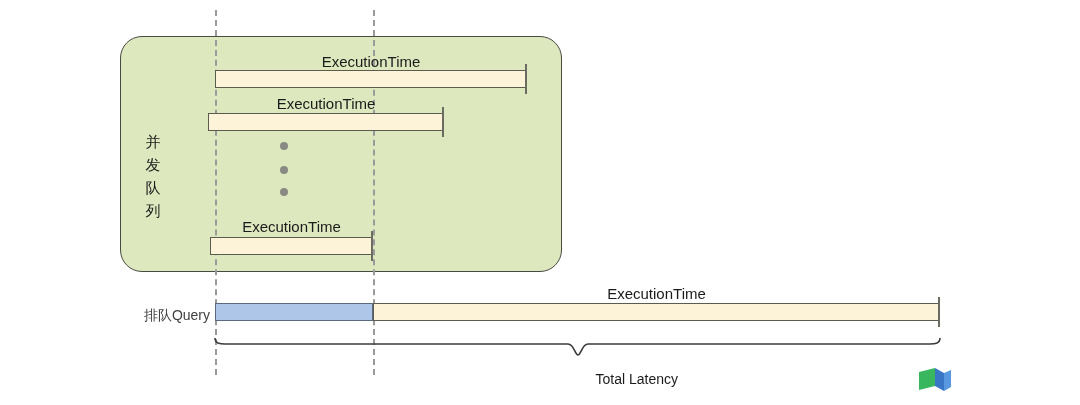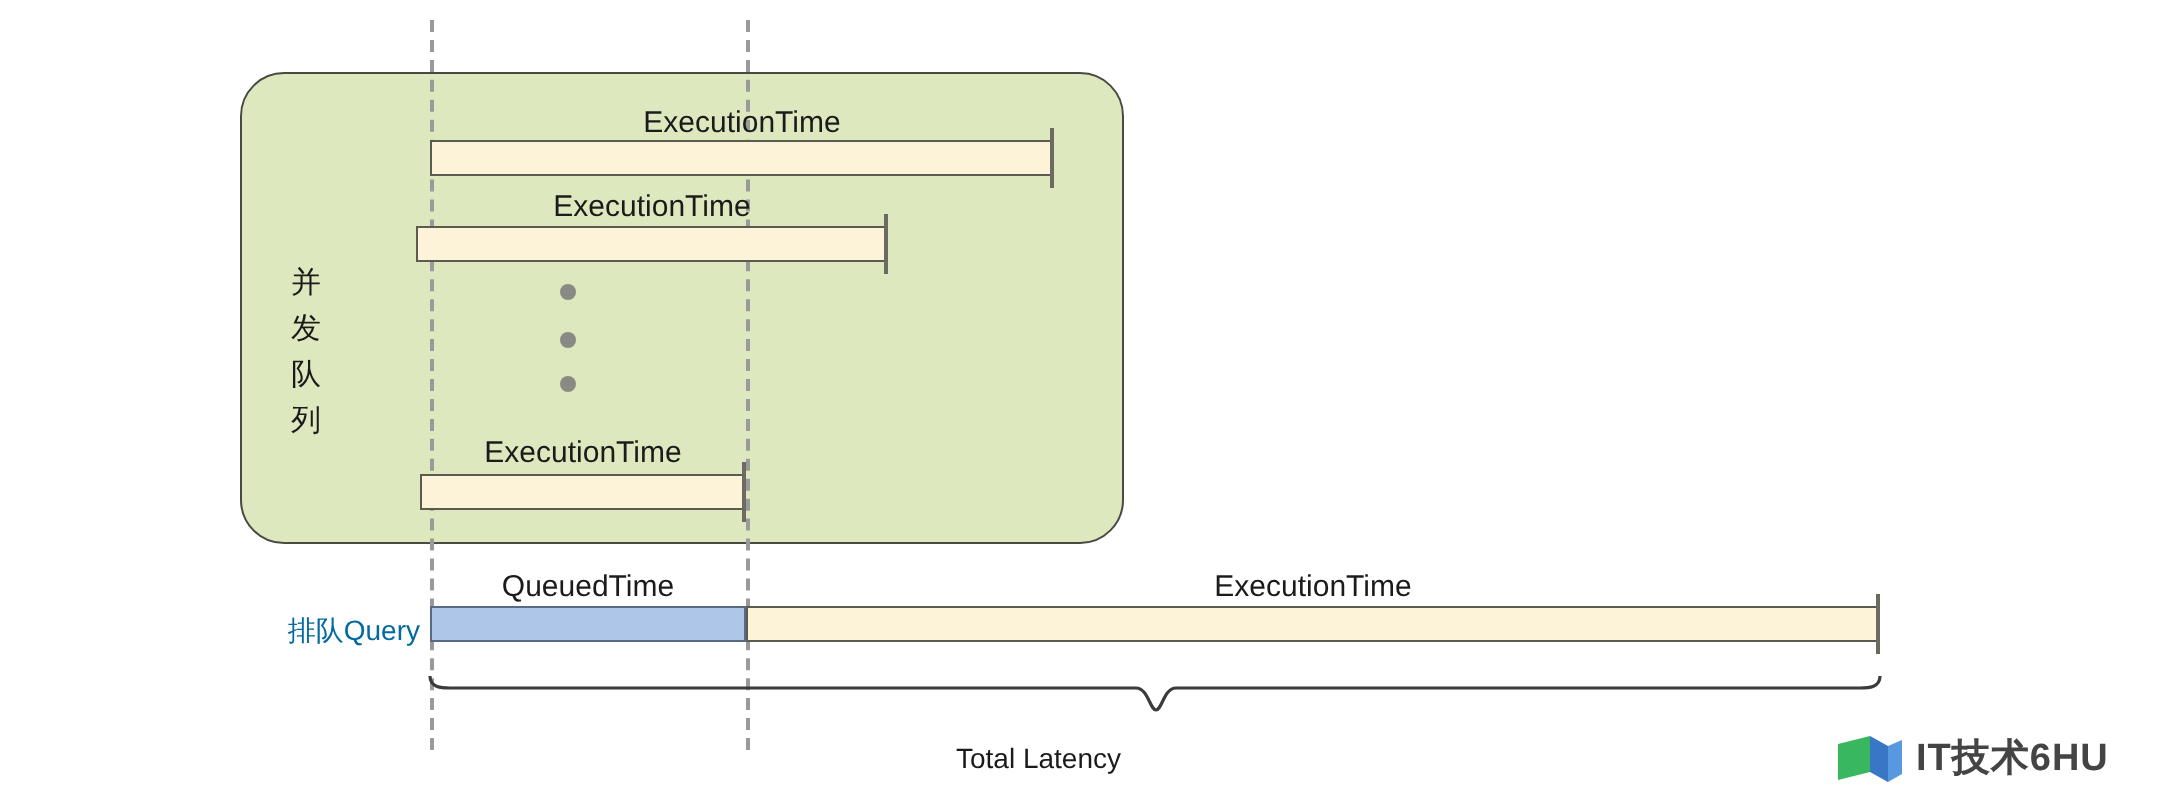--- a/index.html
+++ b/index.html
@@ -87,38 +87,38 @@
   }
 
   
   #row-label-queued {
     position: absolute;
     left: 118px;
     top: 307px;
     width: 92px;
     text-align: right;
     font-size: 14px;
-    color: #0369a1;
+    color: #404040;
     white-space: nowrap;
   }
 
   
   #brace-svg {
     position: absolute;
     left: 205px;
     top: 330px;
     width: 750px;
     height: 40px;
   }
   #total-latency-label {
     position: absolute;
     left: 478px;
     top: 371px;
     width: 200px;
-    text-align: left;
+    text-align: right;
     font-size: 14px;
     color: #1b1b1b;
   }
 
   
   #watermark {
     position: absolute;
     left: 918px;
     top: 366px;
     display: flex;
@@ -160,35 +160,33 @@
   <div class="dot" style="left:280px; top:142px;"></div>
   <div class="dot" style="left:280px; top:166px;"></div>
   <div class="dot" style="left:280px; top:188px;"></div>
 
   <div class="bar-label" id="lbl-row2" style="left: 210px; width: 163px; top: 218px;">ExecutionTime</div>
   <div class="bar bar-exec" id="bar-row2" style="left: 210px; top: 237px; width: 163px;"></div>
   <div class="bar-tick" id="tick-row2" style="left: 371px; top: 231px; height: 30px;"></div>
 
   <div id="row-label-queued">排队Query</div>
 
-  <div class="bar-label" id="lbl-queued" style="left: 215px; width: 158px; top: 285px;">QueuedTime</div>
   <div class="bar bar-queued" id="bar-queued" style="left: 215px; top: 303px; width: 158px;"></div>
 
   <div class="bar-label" id="lbl-bottom-exec" style="left: 373px; width: 567px; top: 285px;">ExecutionTime</div>
   <div class="bar bar-exec" id="bar-bottom-exec" style="left: 373px; top: 303px; width: 567px;"></div>
   <div class="bar-tick" id="tick-bottom" style="left: 938px; top: 297px; height: 30px;"></div>
 
   <svg id="brace-svg" viewBox="0 0 750 40">
     <path id="brace-path" fill="none" stroke="#3b3b3b" stroke-width="1.6" d="M 10 8 C 10 14, 16 14, 20 14 L 363 14 C 369 14, 370 25, 373 25 C 376 25, 377 14, 383 14 L 725 14 C 729 14, 735 14, 735 8"></path>
   </svg>
 
   <div id="total-latency-label" style="left: 478px;">Total Latency</div>
 
   <div id="watermark">
     <svg width="34" height="26" viewBox="0 0 34 26">
       <path d="M1 6 L17 2 L17 20 L1 24 Z" fill="#2fb457"></path>
       <path d="M17 2 L26 7 L26 25 L17 20 Z" fill="#2f6fc4"></path>
       <path d="M26 7 L33 4 L33 21 L26 25 Z" fill="#4f93e0"></path>
     </svg>
-    <span id="watermark-text">IT技术6HU</span>
   </div>
 
 </div>
 
 </body></html>

